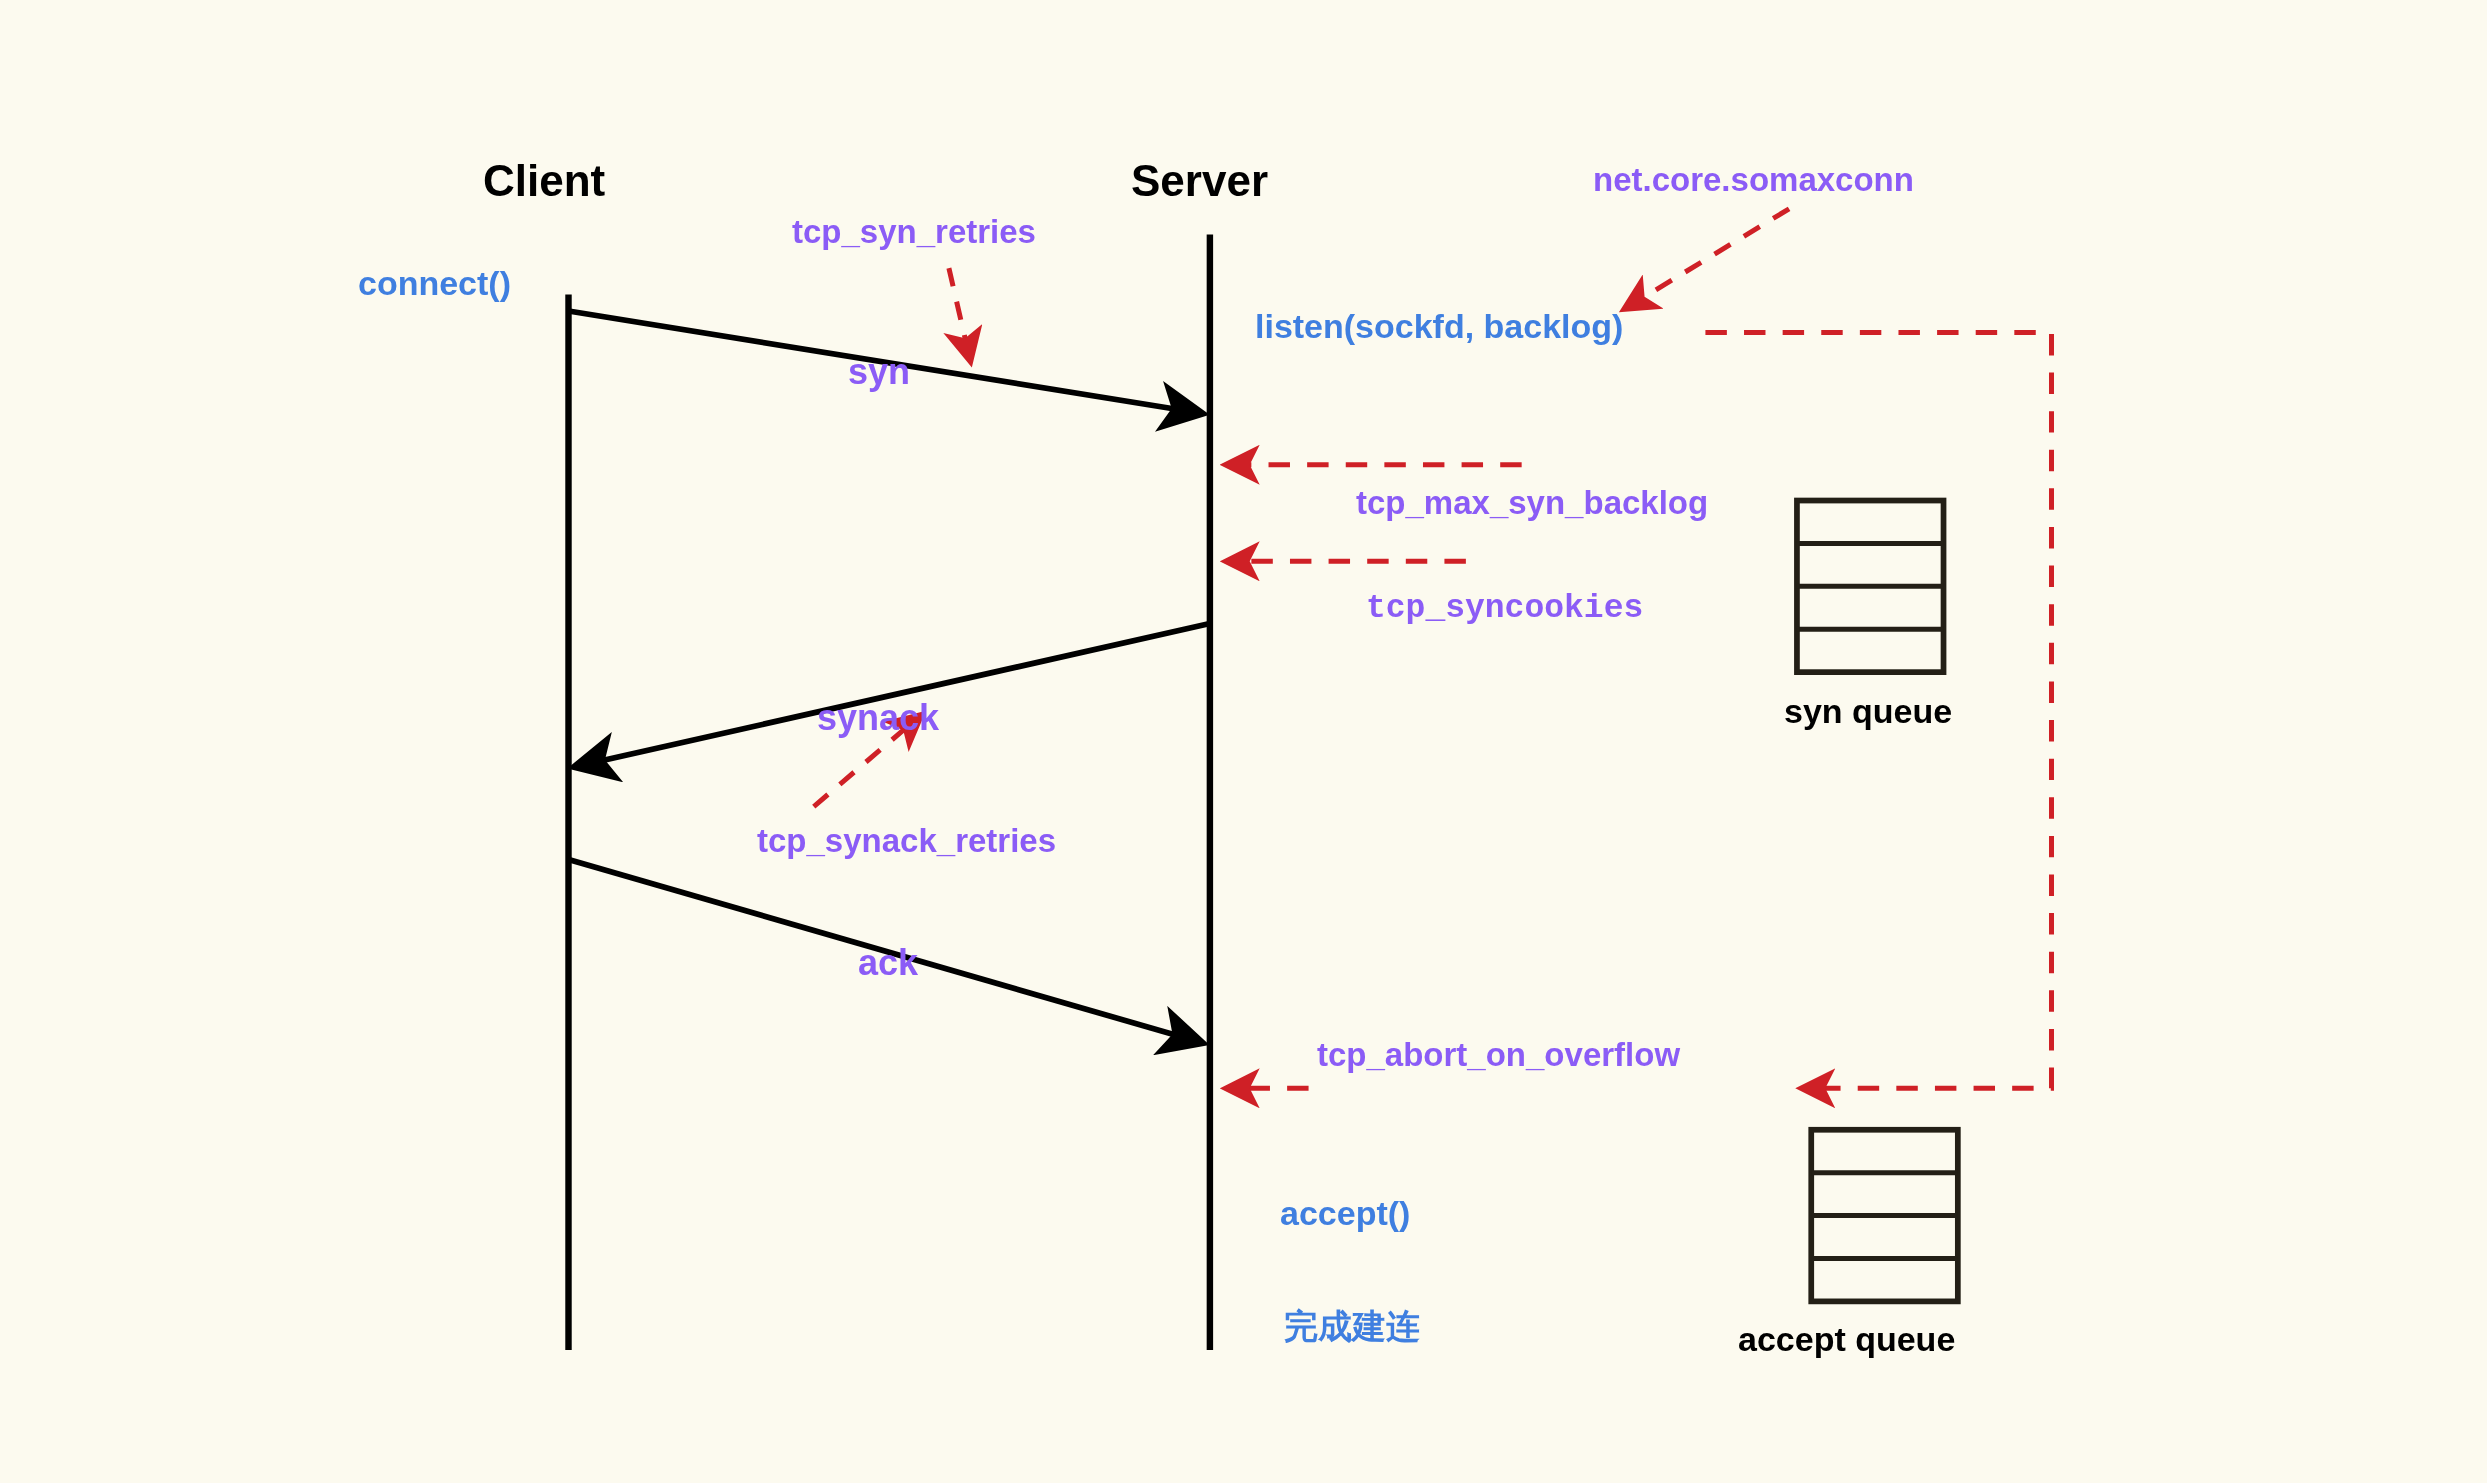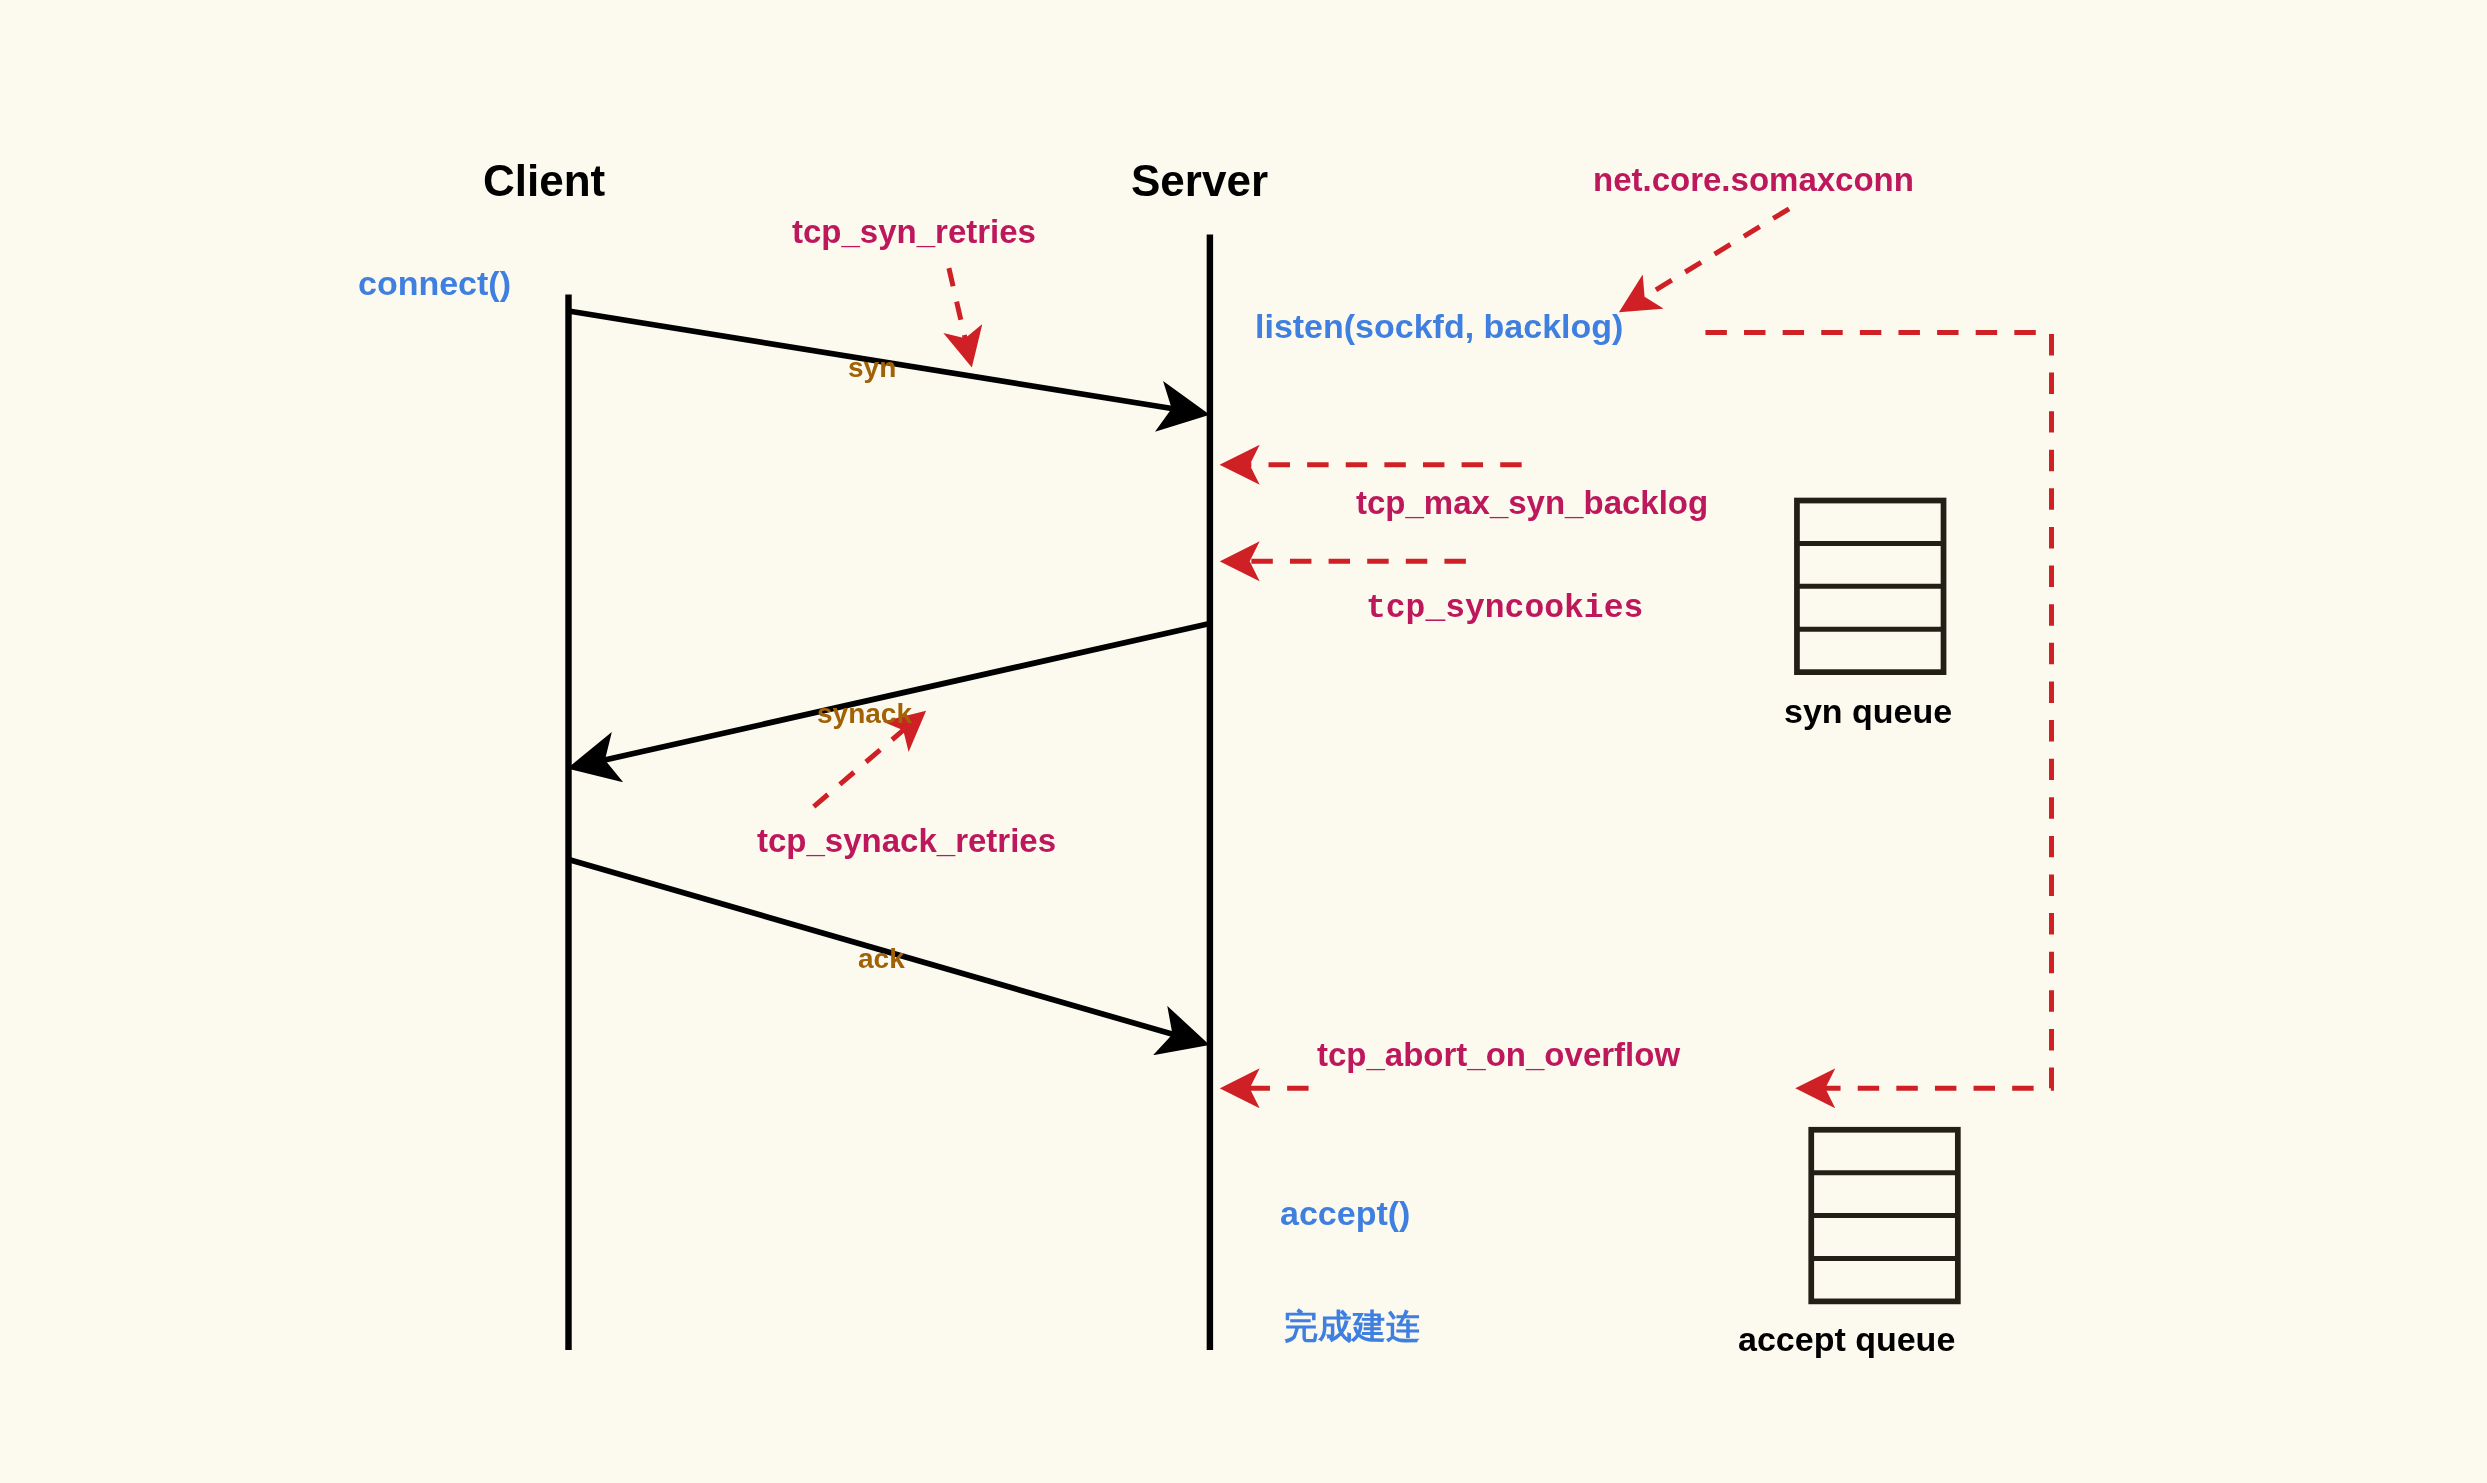--- a/index.html
+++ b/index.html
@@ -19,23 +19,23 @@
     width:2487px;height:1483px;
   }
   .lbl{
     position:absolute;
     white-space:nowrap;
     font-family:"Liberation Sans", sans-serif;
     font-weight:bold;
     line-height:1;
   }
   .lbl-actor{ font-size:44px; color:#000000;text-align:center; }
-  .lbl-msg{ font-size:28px; color:#a16207; }
+  .lbl-msg{ font-size:36px; color:#8b5cf6; }
   .lbl-queue{ font-size:34px; color:#000000; }
-  .lbl-sys{ font-size:33px; color:#be185d; }
+  .lbl-sys{ font-size:33px; color:#8b5cf6; }
   .lbl-api{ font-size:34px; color:#3f7fe0; }
   .lbl-cjk{ font-size:34px; color:#3f7fe0; font-family:"DejaVu Sans", sans-serif; font-weight:bold; }
 </style>
 </head>
 <body>
 
 <div id="canvas">
 
   <svg id="diagram-svg" viewBox="0 0 3478 2074" xmlns="http://www.w3.org/2000/svg">
     <defs>

